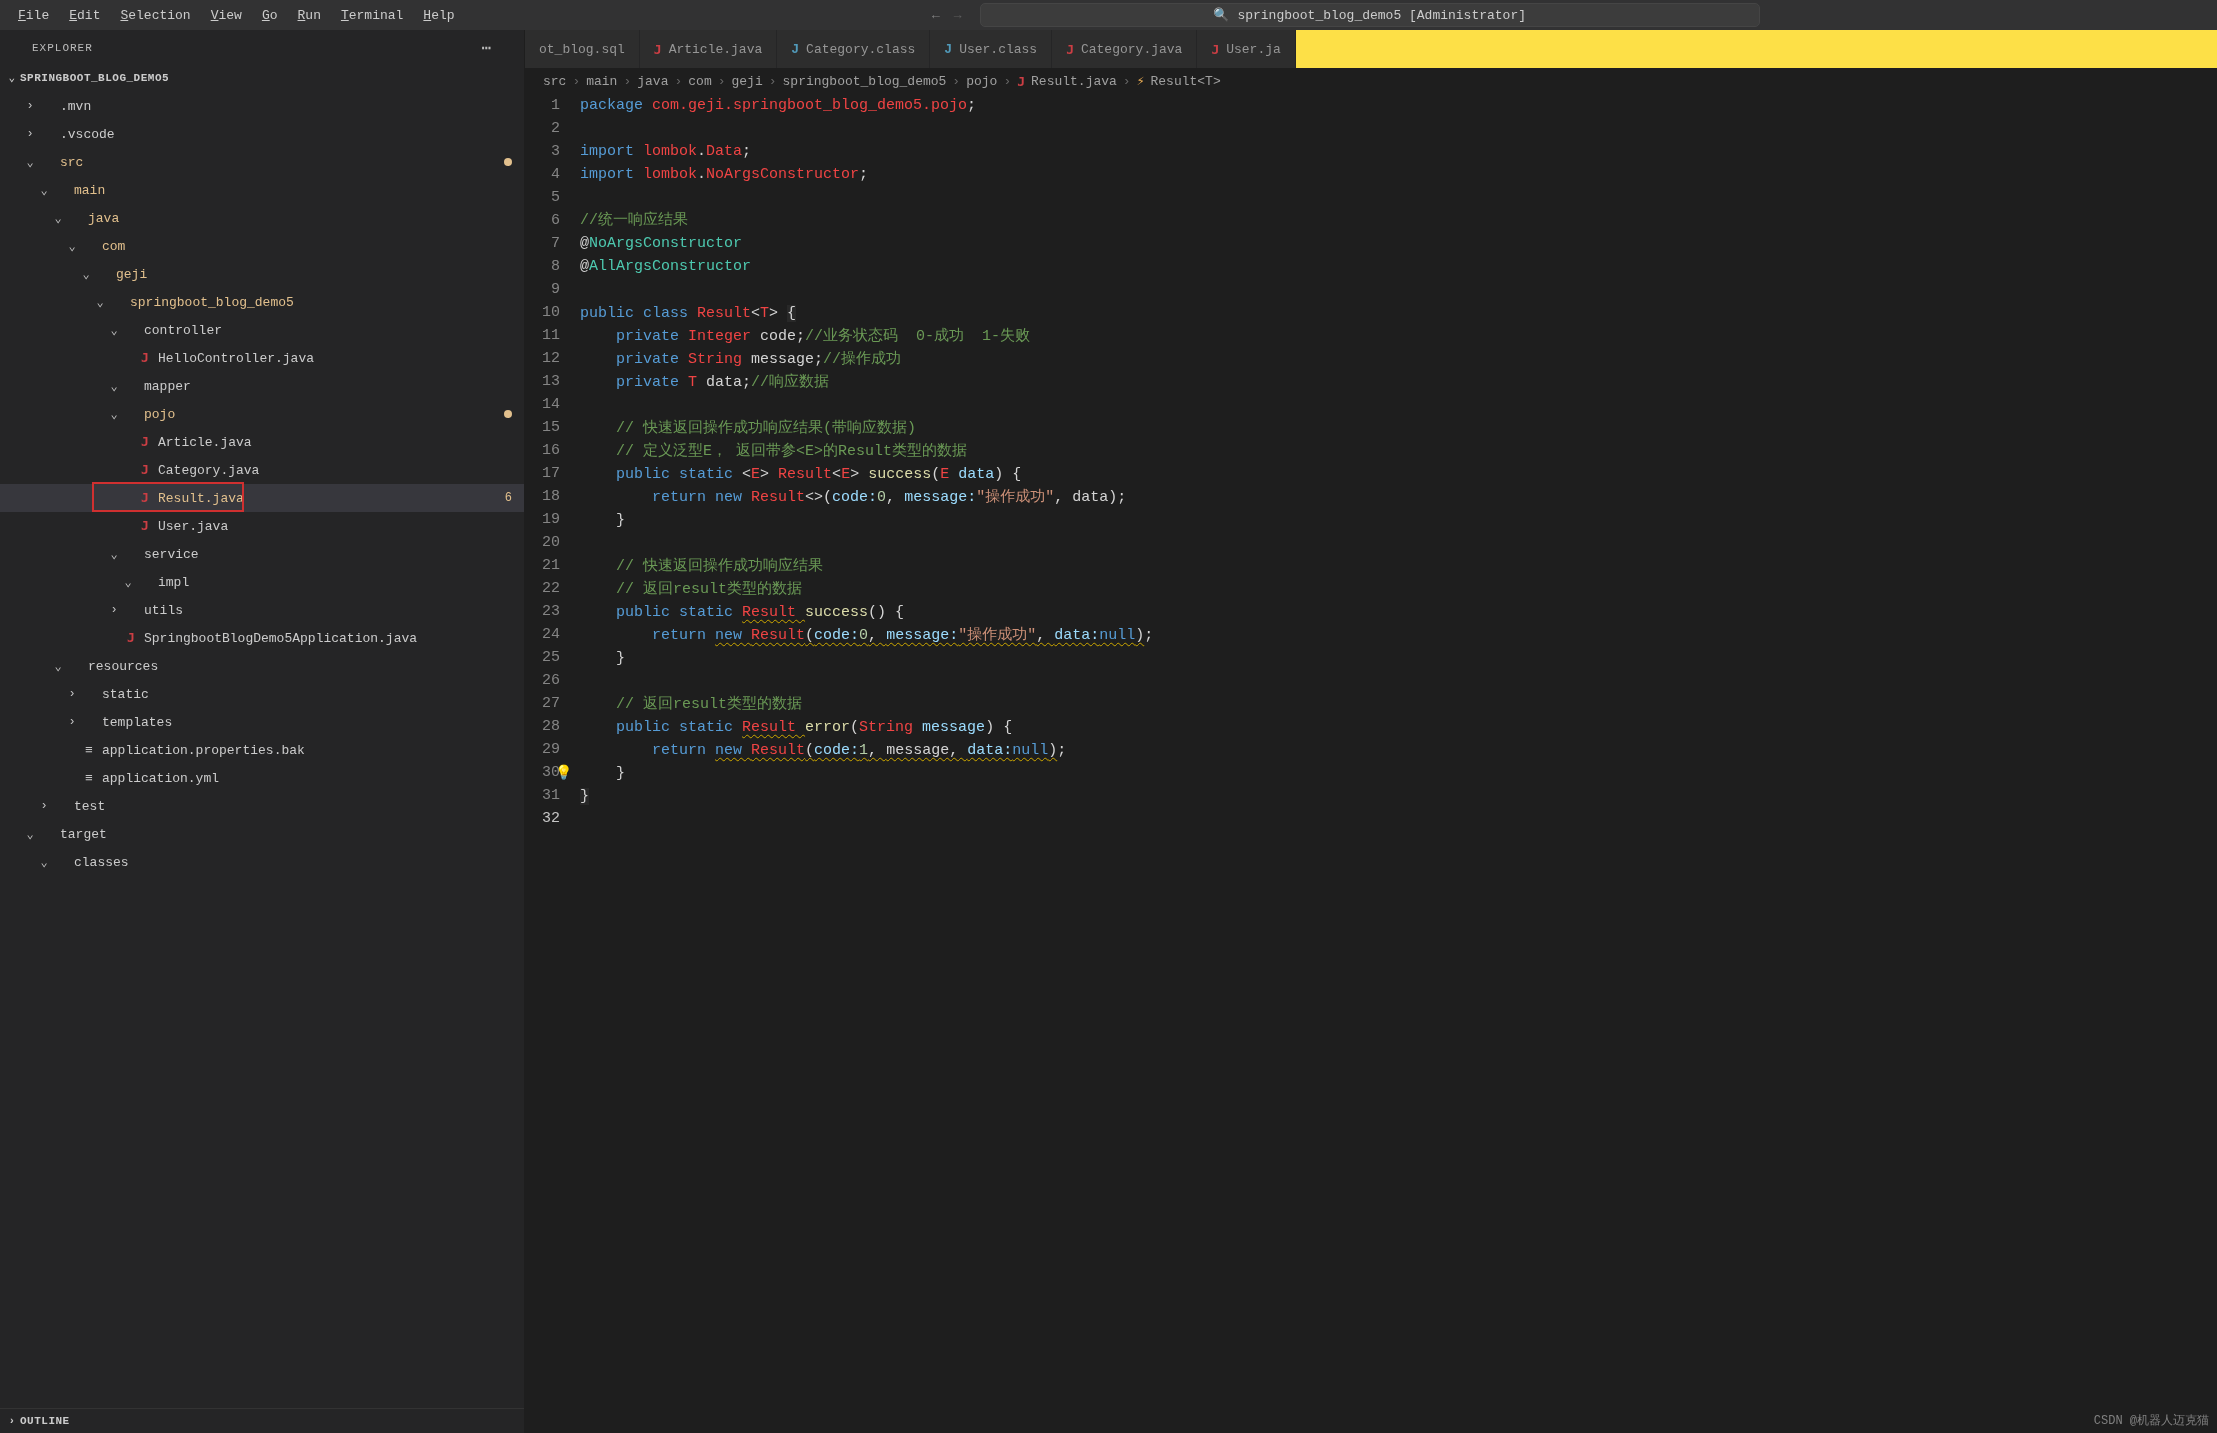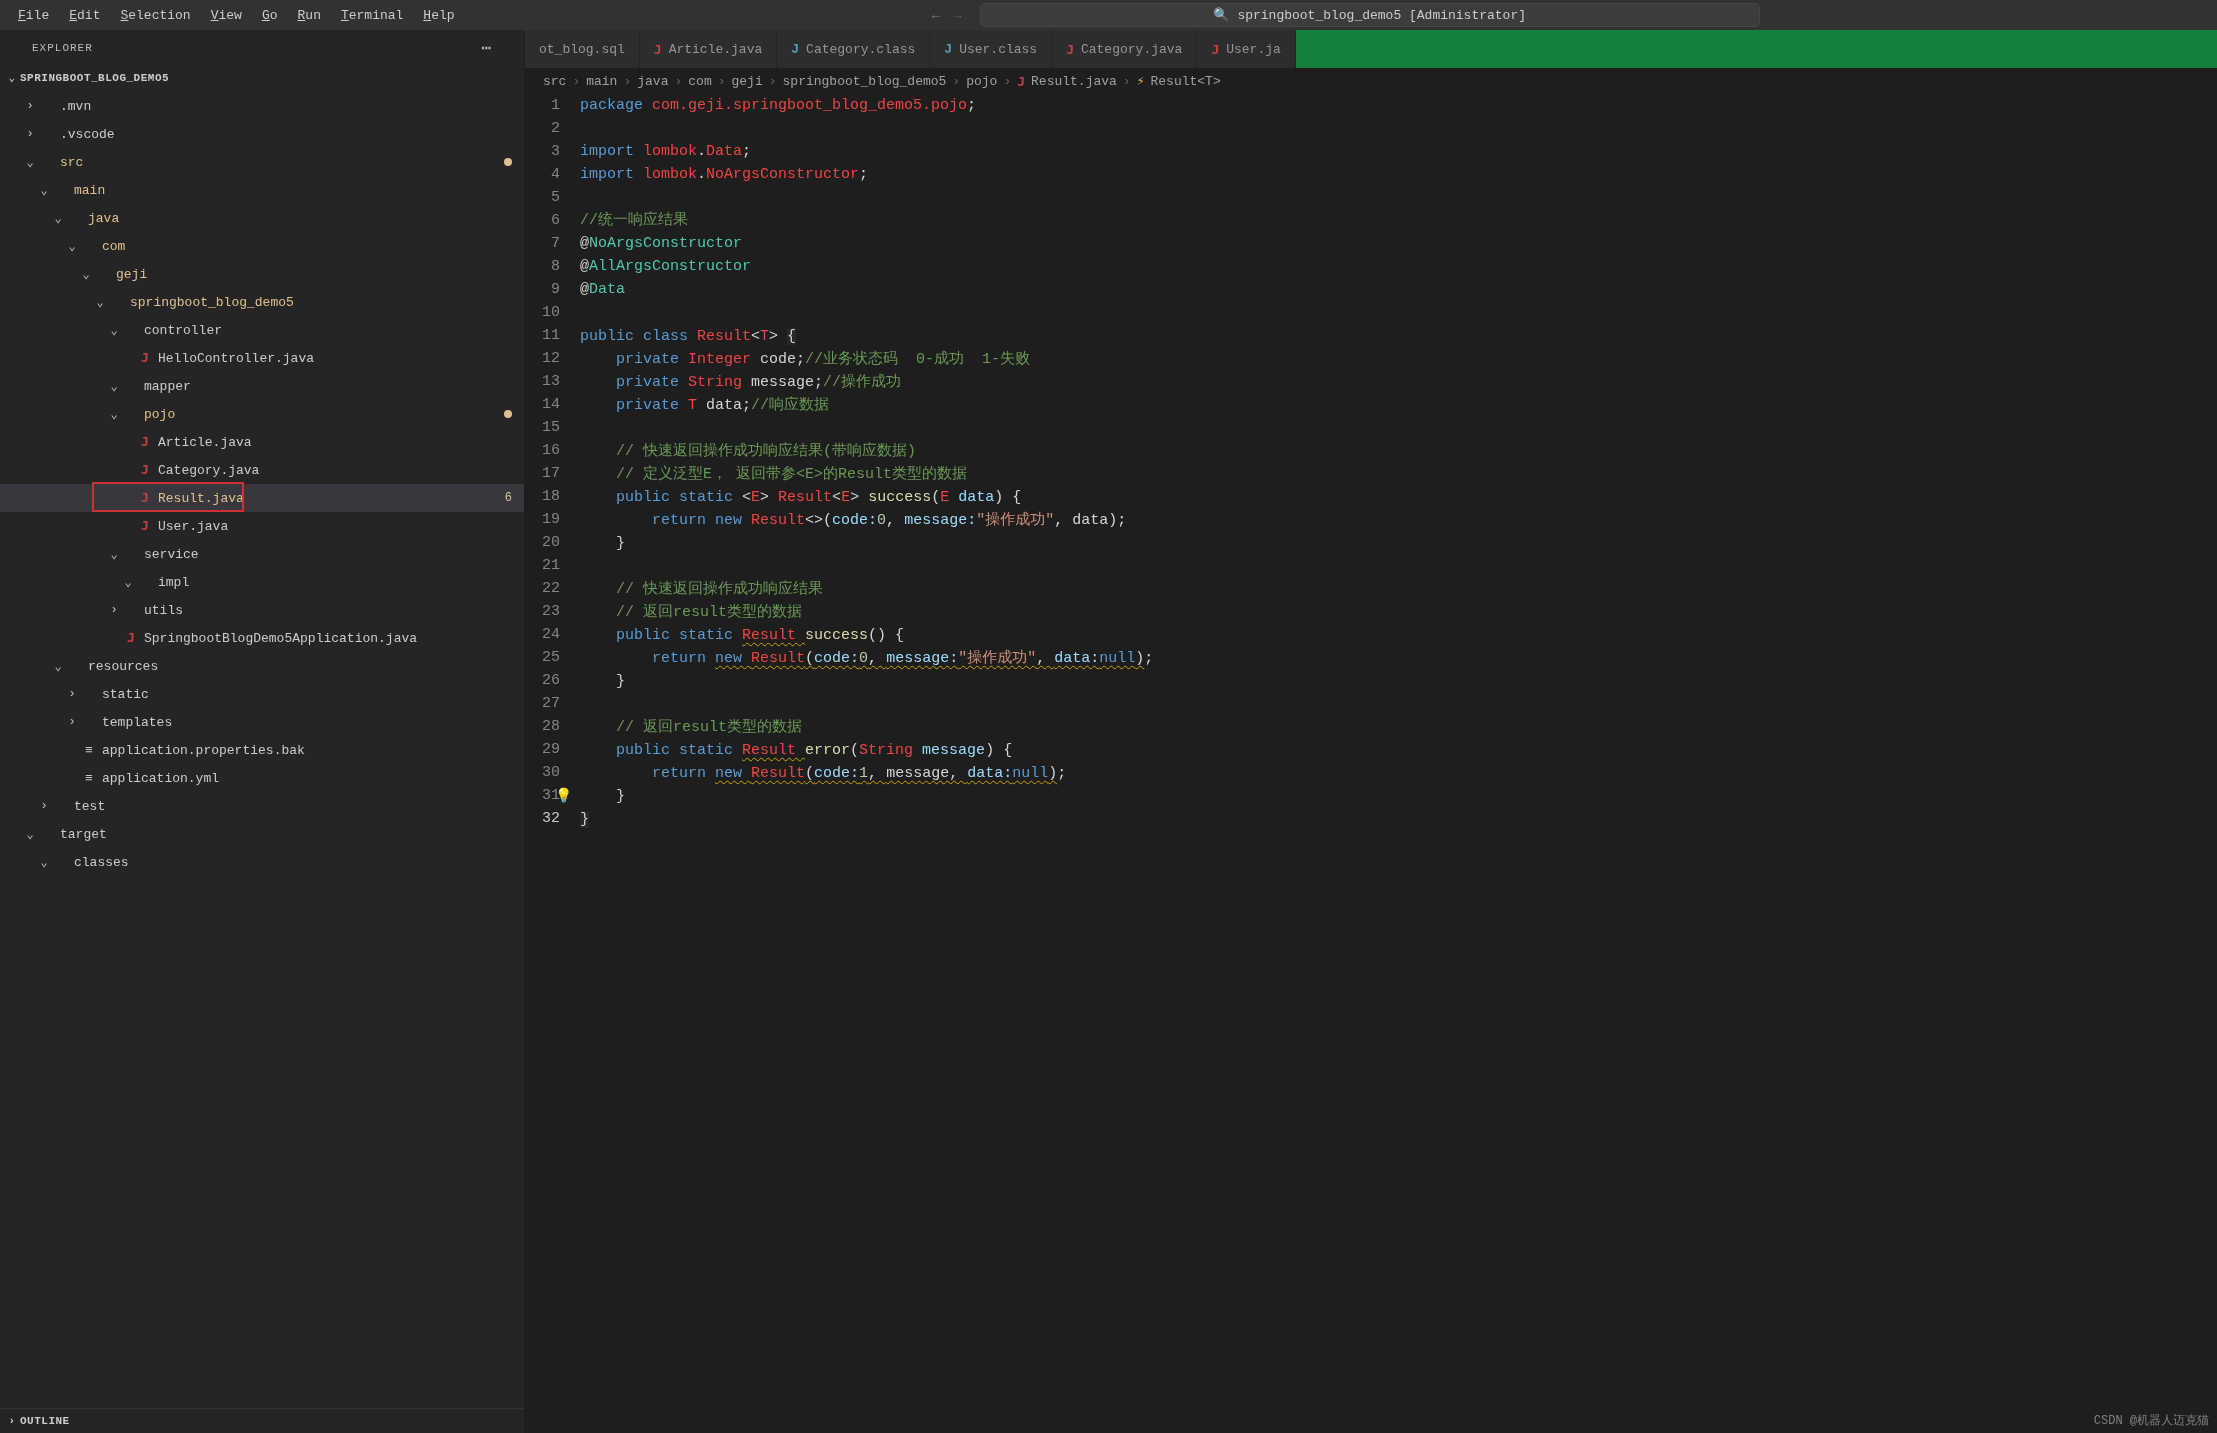--- a/index.html
+++ b/index.html
@@ -112,21 +112,21 @@
   border: 2px solid #d03030;
   position: absolute;
   pointer-events: none;
 }
 .icon-j { color: #cc3e44; font-weight: bold; font-family: Consolas, monospace;}
 .icon-file { color: #c5c5c5; }
 .editor-area { flex: 1; display: flex; flex-direction: column; background: #1e1e1e;}
 .tabs {
   height: 38px;
   display: flex;
-  background: #15803d;
+  background: #fde047;
   overflow: hidden;
 }
 .tab {
   padding: 0 14px;
   display: flex;
   align-items: center;
   gap: 7px;
   background: #2d2d2d;
   border-right: 1px solid #252526;
   color: #969696;
@@ -477,21 +477,20 @@
         </div>
       <div class="code-lines" id="codelines">
           <div class="code-line" style="position: relative;"><span class="tok-kw">package </span><span class="tok-type">com.geji.springboot_blog_demo5.pojo</span><span class="">;</span></div>
           <div class="code-line" style="position: relative;"></div>
           <div class="code-line" style="position: relative;"><span class="tok-kw">import </span><span class="tok-type">lombok</span><span class="">.</span><span class="tok-type">Data</span><span class="">;</span></div>
           <div class="code-line" style="position: relative;"><span class="tok-kw">import </span><span class="tok-type">lombok</span><span class="">.</span><span class="tok-type">NoArgsConstructor</span><span class="">;</span></div>
           <div class="code-line" style="position: relative;"></div>
           <div class="code-line" style="position: relative;"><span class="tok-comment">//统一响应结果</span></div>
           <div class="code-line" style="position: relative;"><span class="">@</span><span class="tok-anno">NoArgsConstructor</span></div>
           <div class="code-line" style="position: relative;"><span class="">@</span><span class="tok-anno">AllArgsConstructor</span></div>
-          <div class="code-line" style="position: relative;"><span class="">@</span><span class="tok-anno">Data</span></div>
           <div class="code-line" style="position: relative; margin-top: 24px;"><span class="tok-kw">public </span><span class="tok-kw">class </span><span class="tok-type">Result</span><span class="">&lt;</span><span class="tok-type">T</span><span class="">&gt; </span><span class="cursor-line">{</span></div>
           <div class="code-line" style="position: relative;"><span class="">    </span><span class="tok-kw">private </span><span class="tok-type">Integer </span><span class="">code</span><span class="">;</span><span class="tok-comment">//业务状态码  0-成功  1-失败</span></div>
           <div class="code-line" style="position: relative;"><span class="">    </span><span class="tok-kw">private </span><span class="tok-type">String </span><span class="">message</span><span class="">;</span><span class="tok-comment">//操作成功</span></div>
           <div class="code-line" style="position: relative;"><span class="">    </span><span class="tok-kw">private </span><span class="tok-type">T </span><span class="">data</span><span class="">;</span><span class="tok-comment">//响应数据</span></div>
           <div class="code-line" style="position: relative;"></div>
           <div class="code-line" style="position: relative;"><span class="">    </span><span class="tok-comment">// 快速返回操作成功响应结果(带响应数据)</span></div>
           <div class="code-line" style="position: relative;"><span class="">    </span><span class="tok-comment">// 定义泛型E， 返回带参&lt;E&gt;的Result类型的数据</span></div>
           <div class="code-line" style="position: relative;"><span class="">    </span><span class="tok-kw">public </span><span class="tok-kw">static </span><span class="">&lt;</span><span class="tok-type">E</span><span class="">&gt; </span><span class="tok-type">Result</span><span class="">&lt;</span><span class="tok-type">E</span><span class="">&gt; </span><span class="tok-func">success</span><span class="">(</span><span class="tok-type">E </span><span class="tok-paramname">data</span><span class="">) {</span></div>
           <div class="code-line" style="position: relative;"><span class="">        </span><span class="tok-kw">return </span><span class="tok-kw">new </span><span class="tok-type">Result</span><span class="">&lt;&gt;(</span><span class="tok-paramname">code:</span><span class="tok-num">0</span><span class="">, </span><span class="tok-paramname">message:</span><span class="tok-str">"操作成功"</span><span class="">, data);</span></div>
           <div class="code-line" style="position: relative;"><span class="">    }</span></div>

